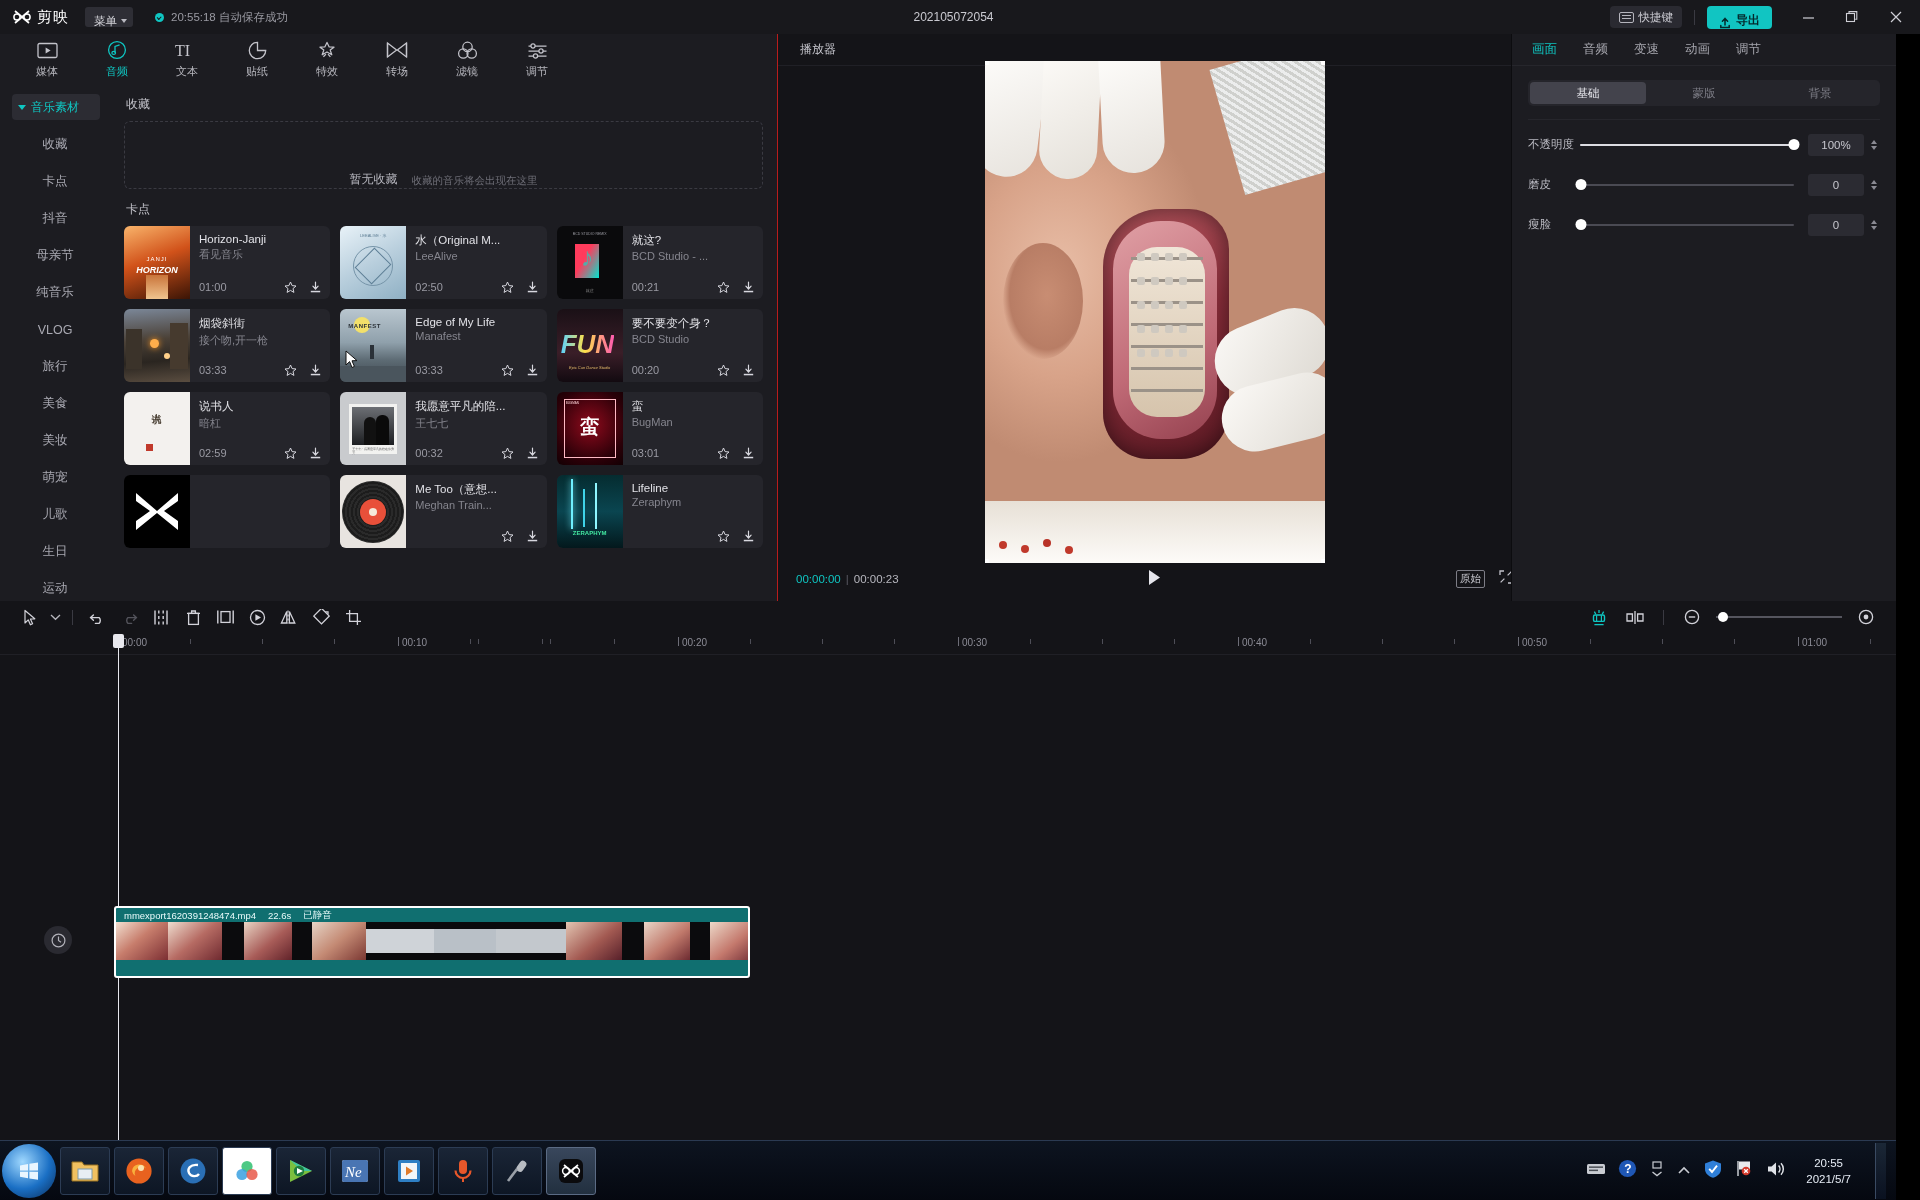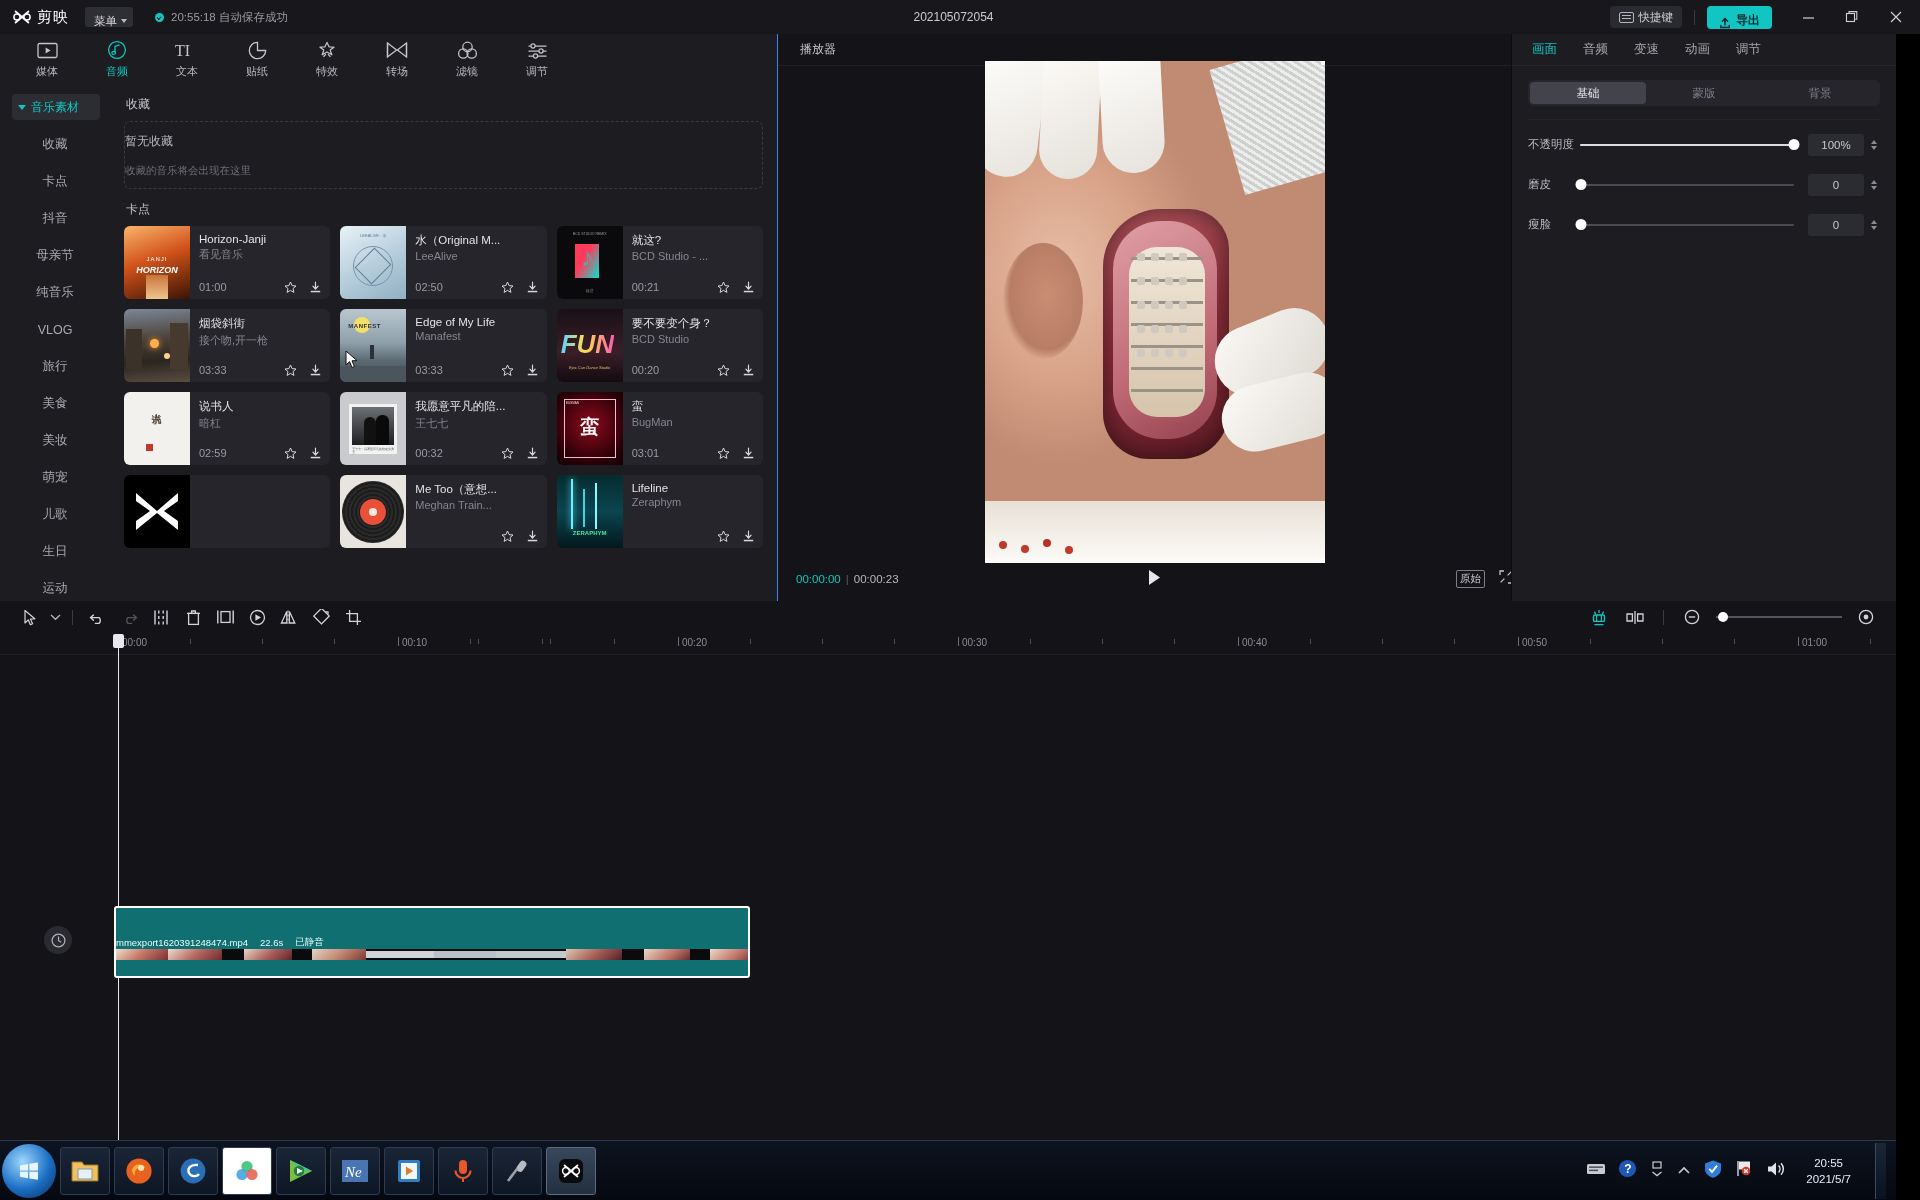--- a/index.html
+++ b/index.html
@@ -3,21 +3,21 @@
 <meta charset="utf-8">
 <style>
   * { box-sizing: border-box; margin: 0; padding: 0; }
   html, body {
     width: 1920px; height: 1200px;
     background: #000; overflow: hidden;
     font-family: "Liberation Sans", "DejaVu Sans", sans-serif;
     color: #d8d8dd;
     -webkit-font-smoothing: antialiased;
   }
-  .app { position: relative; width: 1896px; height: 1200px; background: #3b82f6; }
+  .app { position: relative; width: 1896px; height: 1200px; background: #b91c1c; }
 
   
   .titlebar {
     position: absolute; top: 0; left: 0; width: 1920px; height: 34px;
     background: #18181c; display: flex; align-items: center;
   }
   .logo-wrap { display: flex; align-items: center; gap: 5px; padding-left: 12px; }
   .logo-glyph { width: 20px; height: 20px; position: relative; }
   .logo-glyph svg { display: block; }
   .logo-text { font-size: 15px; color: #fff; letter-spacing: 1px; }
@@ -83,21 +83,21 @@
   }
 
   
   .musicpanel {
     position: absolute; top: 84px; left: 110px; width: 667px; bottom: 599px;
     background: #1c1c21; overflow: hidden; padding: 0 14px;
   }
   .sec-title { font-size: 12px; color: #c3c3ca; margin: 12px 0 8px 2px; }
   .empty-fav {
     height: 68px; border: 1px dashed #3a3a42; border-radius: 6px;
-    display: flex; flex-direction: column; align-items: flex-start; justify-content: center; gap: 14px;
+    display: flex; flex-direction: row; align-items: flex-end; justify-content: center; gap: 14px;
   }
   .empty-fav .t1 { font-size: 12px; color: #b5b5bd; }
   .empty-fav .t2 { font-size: 10.5px; color: #6d6d76; }
   .music-grid { display: grid; grid-template-columns: repeat(3, 1fr); gap: 10px; margin-top: 2px; }
   .mcard {
     height: 73px; background: #25252b; border-radius: 6px;
     display: flex; overflow: hidden; position: relative;
   }
   .mthumb { width: 66px; height: 73px; flex: none; background: #111; position: relative; overflow: hidden; }
   .minfo { flex: 1; min-width: 0; padding: 7px 8px 0 9px; position: relative; }
@@ -173,21 +173,21 @@
   .playhead { position: absolute; top: -22px; bottom: 0; width: 1px; background: #e8e8ee; }
   .ph-grip { position: absolute; top: 0; left: -5px; width: 11px; height: 14px; background: #e8e8ee; border-radius: 2px; }
   .trk-icon {
     position: absolute; left: 44px; width: 28px; height: 28px; border-radius: 50%;
     background: #2a2a31; display: flex; align-items: center; justify-content: center;
   }
   .clip {
     position: absolute; border: 2px solid #ffffff; border-radius: 3px;
     background: #106f70; overflow: hidden; display: flex; flex-direction: column;
   }
-  .clip-head { height: 14px; display: flex; align-items: center; gap: 12px; padding-left: 0; font-size: 9.5px; color: #e9fbfb; margin-top: 27px; }
+  .clip-head { height: 14px; display: flex; align-items: center; gap: 12px; padding-left: 8px; font-size: 9.5px; color: #e9fbfb; }
   .clip-strip { flex: 1; display: flex; overflow: hidden; }
   .clip-foot { height: 16px; }
 
   
   .taskbar { position: absolute; left: 0; right: 0; bottom: 0; height: 60px; background: linear-gradient(#0d1420, #050810); display: flex; align-items: center; border-top: 1px solid #2b3a52; }
   .startorb { width: 54px; height: 54px; margin-left: 2px; border-radius: 50%; background: radial-gradient(circle at 38% 33%, #9fd8ff, #1a6fc4 55%, #0a2a55); display: flex; align-items: center; justify-content: center; }
   .tbicon { width: 50px; height: 48px; margin-left: 4px; border: 1px solid #2c3c54; border-radius: 3px; background: linear-gradient(#1a2536, #0d1624); display: flex; align-items: center; justify-content: center; }
   .tbicon.active { background: linear-gradient(#39475c, #22303f); border-color: #5b6b84; }
   .tray { margin-left: auto; display: flex; align-items: center; gap: 12px; padding-right: 10px; }
   .clock { text-align: center; font-size: 11.5px; color: #e6ecf5; line-height: 16px; padding: 0 8px; }

